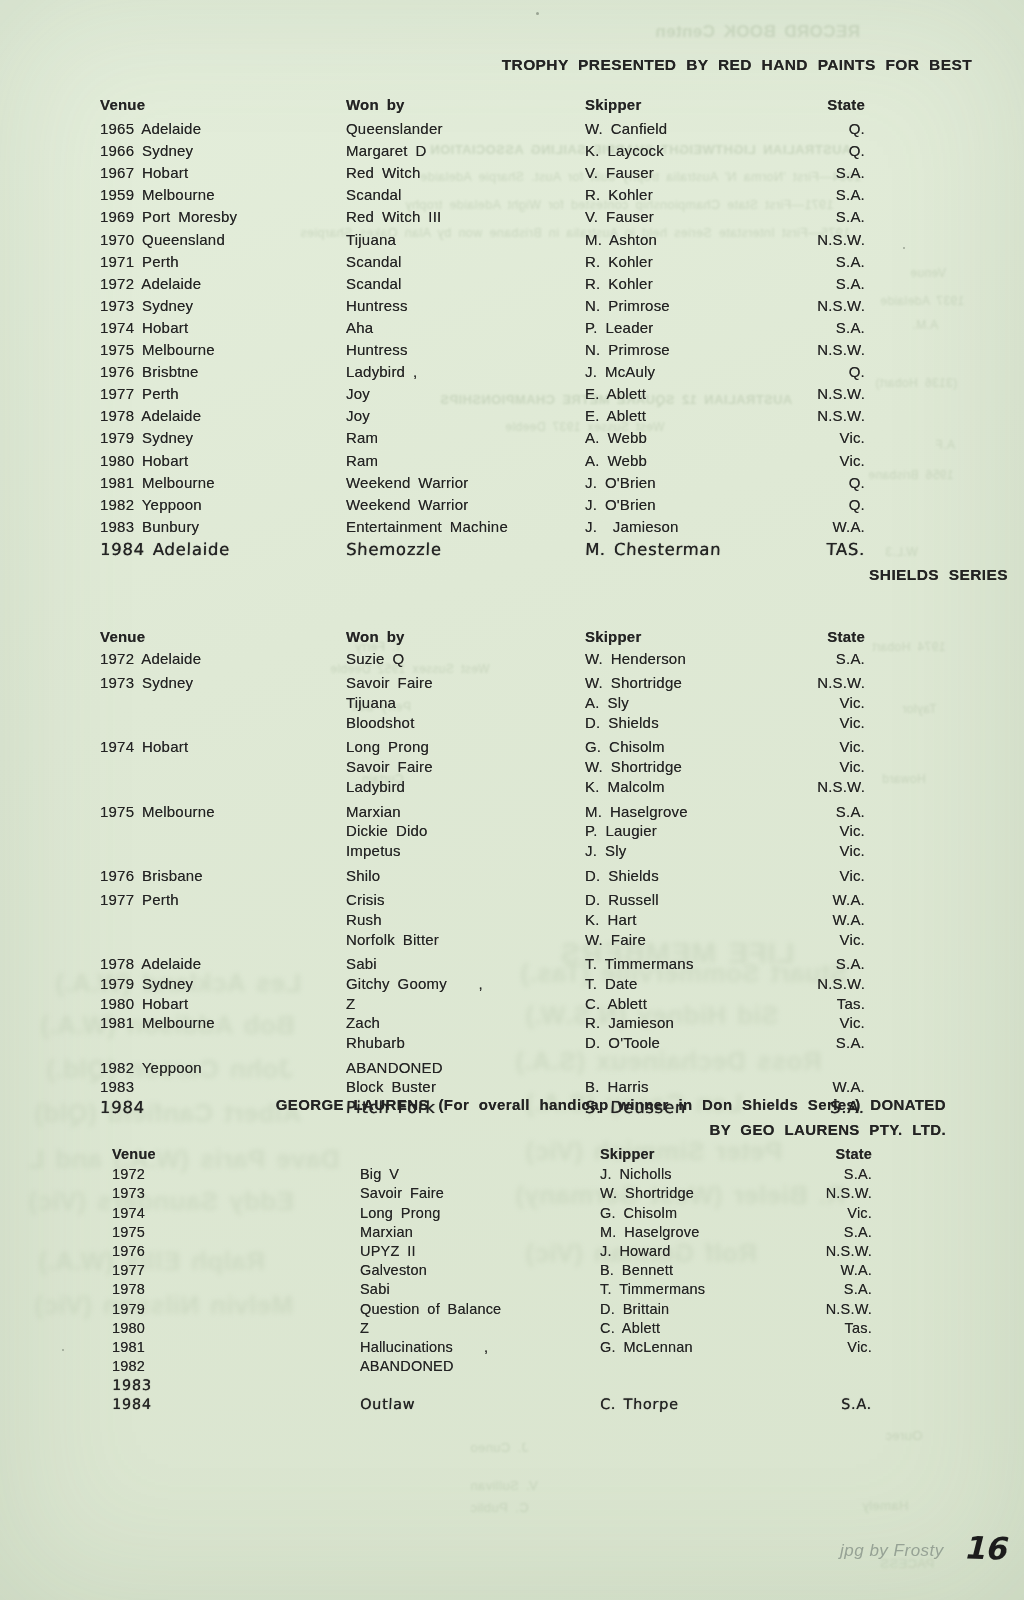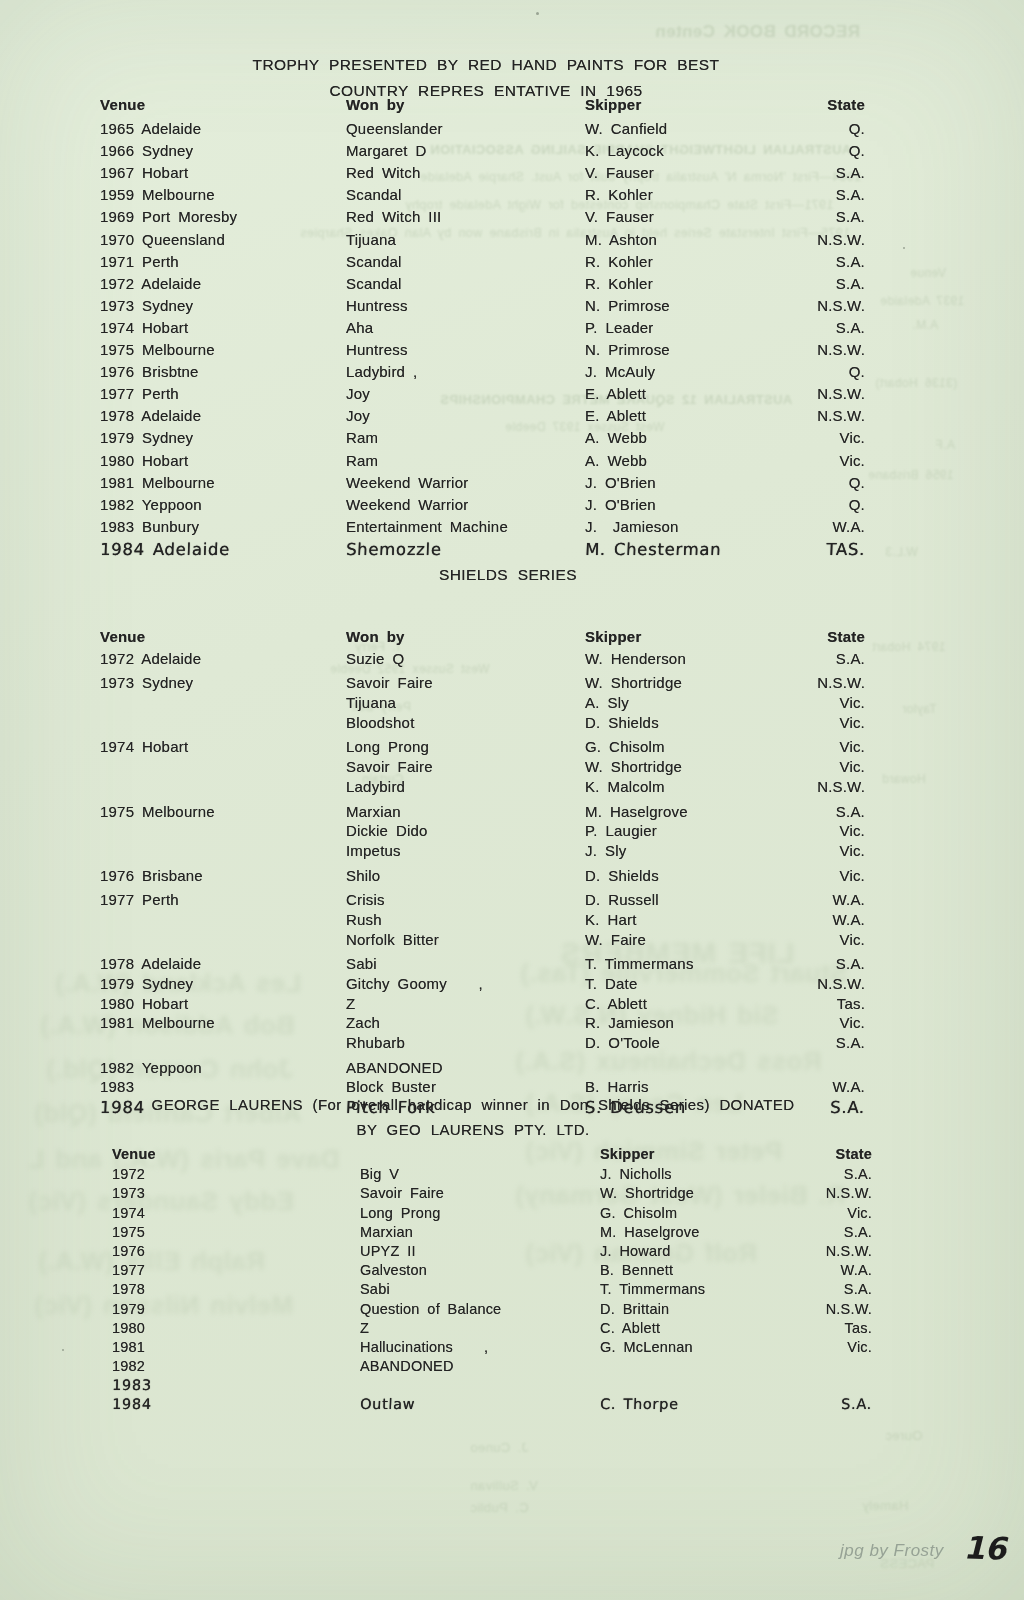--- a/index.html
+++ b/index.html
@@ -16,21 +16,21 @@
     position:absolute; white-space:nowrap;
     color:#b7c7ac; opacity:.55;
     transform:scaleX(-1); filter:blur(1.3px);
     font-family:"Liberation Sans", sans-serif;
     letter-spacing:.4px; word-spacing:3px;
   }
   .bleed-item.big { opacity:.42; filter:blur(2.4px); color:#bdccb2; font-weight:700; }
   
   #content { position:absolute; inset:0; z-index:1; }
   .title {
-    position:absolute; text-align:center; font-weight:400;
+    position:absolute; text-align:right; font-weight:700;
     font-size:15.5px; letter-spacing:.4px; word-spacing:5px;
     text-shadow:0 0 .5px rgba(25,25,25,.7);
   }
   .table { position:absolute; font-size:15px; letter-spacing:.2px; word-spacing:3.5px;
            text-shadow:0 0 .5px rgba(30,30,30,.6); }
   .t-row { display:grid; grid-template-columns:246px 239px 195px 85px; height:22.1px; align-items:baseline; }
   #t2-table .t-row { height:19.7px; }
   #t2-table .t-row.gap { margin-top:5px; }
   #t3-table .t-row { height:19.2px; grid-template-columns:248px 240px 195px 77px; font-size:14.5px; }
   .t-head { font-weight:700; }
@@ -146,21 +146,20 @@
       <div class="bleed-item" style="left: 885px; top: 1428px; font-size: 13px;">Ourec</div>
 
       <div class="bleed-item" style="left: 862px; top: 1498px; font-size: 13px;">Hamely</div>
 
       <div class="bleed-item" style="left: 880px; top: 1556px; font-size: 13px;">PACESS</div>
     </div>
 
   <div id="content">
 
     <div class="title" style="top:56px; left:0; width:972px;">TROPHY PRESENTED BY RED HAND PAINTS FOR BEST</div>
-    <div class="title" style="top:82px; left:0; width:972px;">COUNTRY REPRES ENTATIVE IN 1965</div>
 
     <div id="t1-table" class="table" style="top:96px; left:100px; width:765px;">
       <div class="t-row t-head">
         <span class="c-venue">Venue</span>
         <span class="c-wonby">Won by</span>
         <span class="c-skipper">Skipper</span>
         <span class="c-state">State</span>
       </div>
       <div>
 

